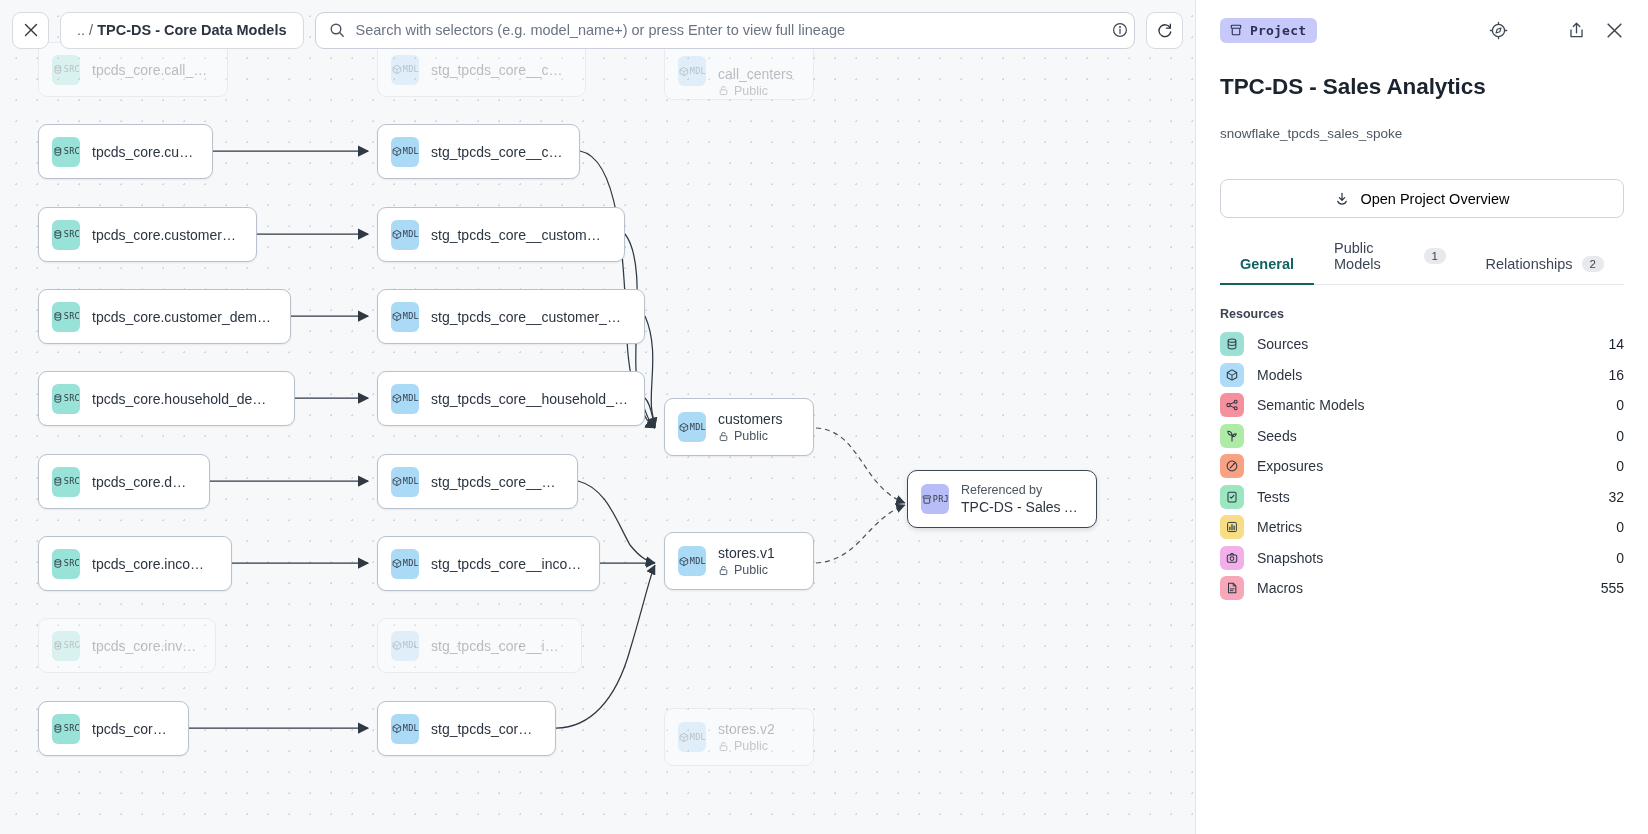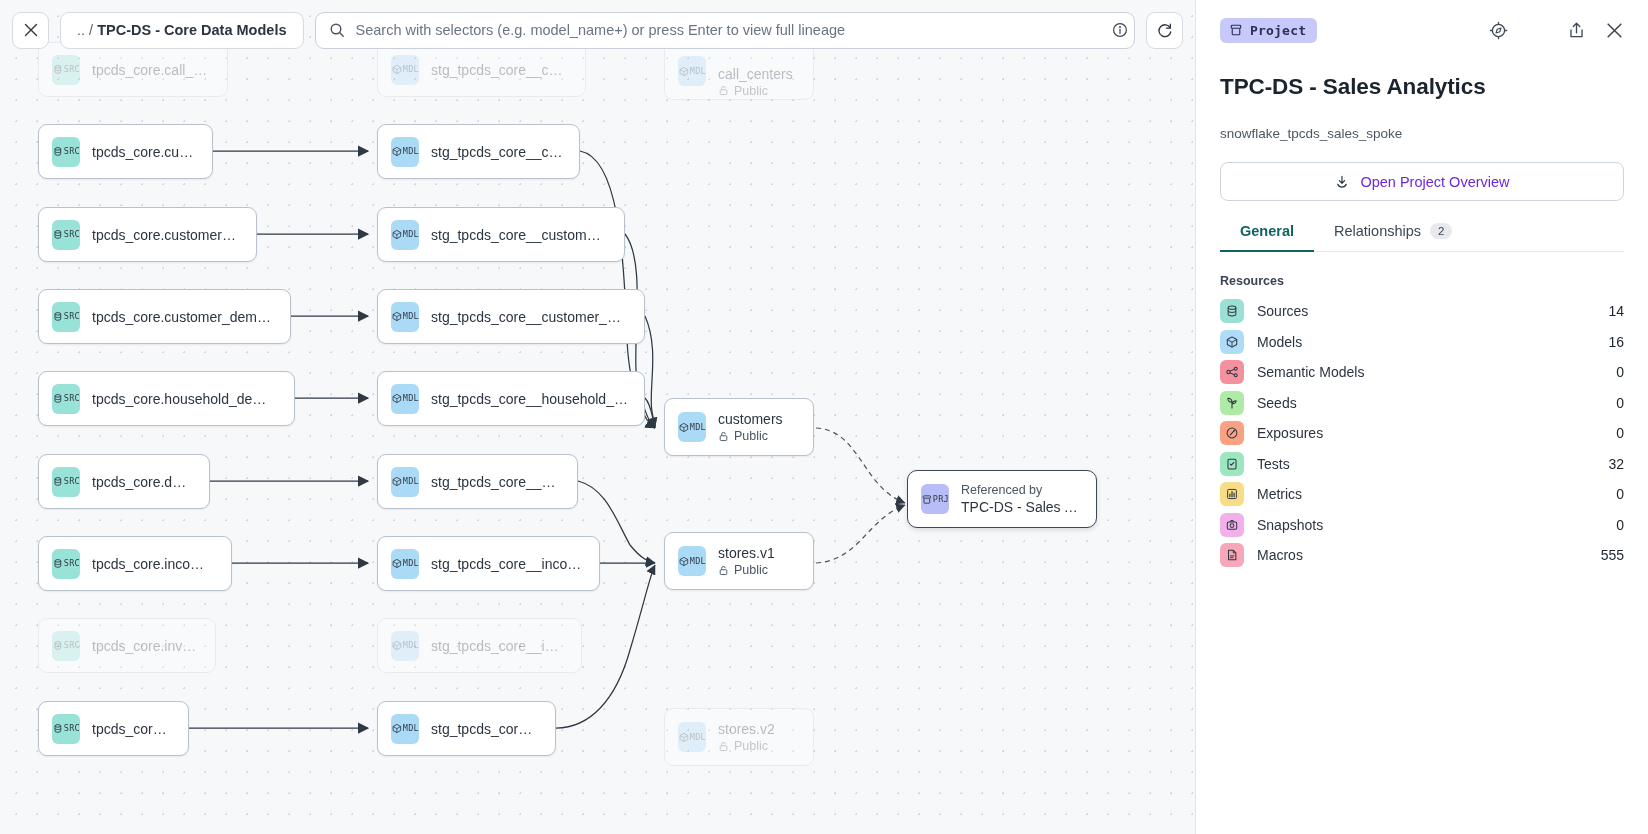--- a/index.html
+++ b/index.html
@@ -125,24 +125,24 @@
   .head-icons { margin-left: auto; display: flex; align-items: center; gap: 19px; }
   .head-icons .hic { cursor: pointer; display: flex; }
 
   .p-title {
     font-size: 22.5px; font-weight: 700; color: #1b232e;
     margin-top: 14px; letter-spacing: -.1px;
   }
   .p-sub { font-size: 13.5px; color: #4d5763; margin-top: 26px; }
 
   .overview-btn {
-    margin-top: 21px; height: 39px; width: 100%;
+    margin-top: 38px; height: 39px; width: 100%;
     border: 1px solid #cdd4dd; border-radius: 8px; background: #fff;
     display: flex; align-items: center; justify-content: center; gap: 10px;
-    font-size: 14.5px; color: #6d28d9; cursor: pointer;
+    font-size: 14.5px; color: #000000; cursor: pointer;
   }
 
   .tabs {
     margin-top: 22px; display: flex; align-items: flex-end; gap: 0;
     border-bottom: 1px solid #e4e8ed;
   }
   .tab {
     display: flex; align-items: center; gap: 9px;
     padding: 0 20px 11px 20px; cursor: pointer;
     font-size: 14.5px; color: #3c4654;
@@ -605,20 +605,24 @@
         <path d="M4.2 11.6 A5.2 5.2 0 0 0 13.8 11.6" fill="none" stroke="#2b3440" stroke-width="1.35" stroke-linecap="round"></path>
       </svg>
       <span>Open Project Overview</span>
     </div>
 
     <div class="tabs" id="tabs">
         <div class="tab active">
           <span>General</span>
         </div>
         <div class="tab">
+          <span>Public Models</span>
+          <span class="cnt">1</span>
+        </div>
+        <div class="tab">
           <span>Relationships</span>
           <span class="cnt">2</span>
         </div>
       </div>
 
     <div class="res-head">Resources</div>
     <div class="res-list" id="res-list">
         <div class="res-row">
           <div class="res-ic" style="background: rgb(156, 224, 212);">
             <svg width="14" height="14" viewBox="0 0 16 16" class="ic">

